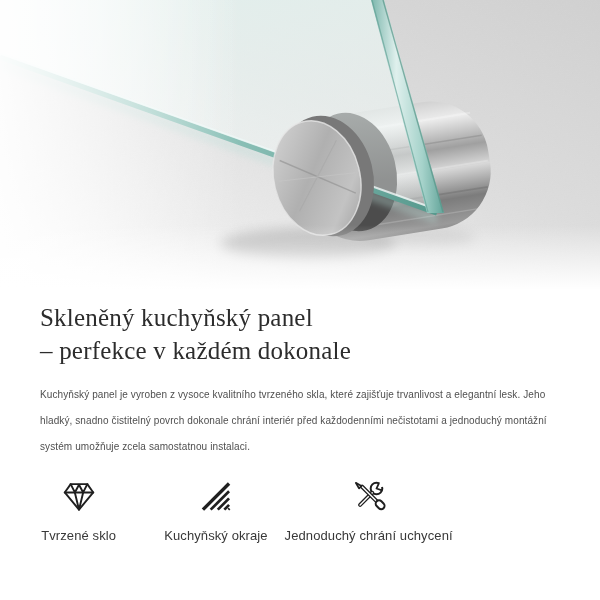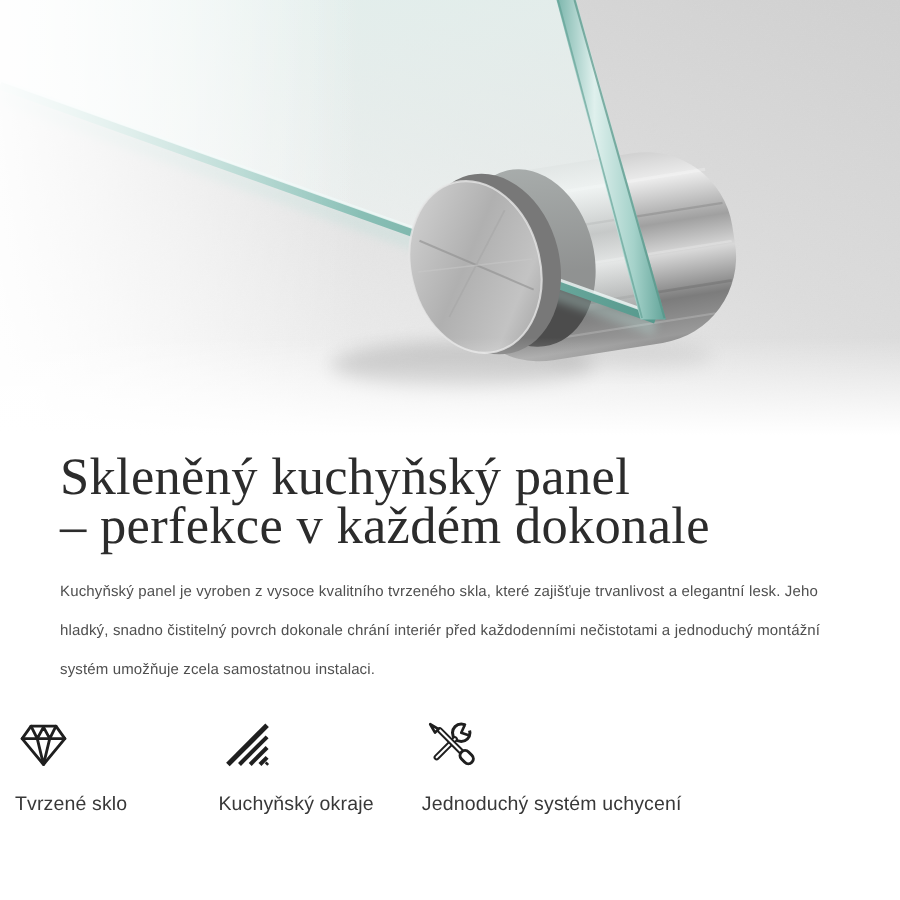--- a/index.html
+++ b/index.html
@@ -5,42 +5,42 @@
   html,body{margin:0;padding:0;background:#ffffff;}
   body{width:600px;height:600px;overflow:hidden;font-family:"Liberation Sans",sans-serif;}
   .page{position:relative;width:600px;height:600px;background:#fff;}
 
   .hero{display:block;width:600px;height:290px;}
 
   .content{padding:11px 40px 0 40px;}
   .heading{
     font-family:"Liberation Serif","DejaVu Serif",serif;
     font-weight:400;
-    font-size:35px;
+    font-size:25px;
     line-height:33px;
     color:#2c2c2c;
     letter-spacing:0.2px;
   }
   .para{
     margin-top:15px;
     max-width:527px;
     font-size:10px;
     line-height:26px;
     color:#4f4f4f;
     letter-spacing:0.1px;
   }
 
   .features{
     position:absolute;
     left:10px;right:10px;top:477px;
     display:grid;
     grid-template-columns:repeat(4,1fr);
   }
   .feature{
-    display:flex;flex-direction:column;align-items:flex-start;
+    display:flex;flex-direction:column;align-items:center;
   }
   .feature .ficon{width:38px;height:38px;}
   .feature .flabel{
     margin-top:13px;
     font-size:13px;
     color:#383838;
     white-space:nowrap;
     letter-spacing:0.1px;
   }
 </style>
@@ -202,18 +202,18 @@
 
         <path d="M10.2 8.2 L23.2 21.2" stroke="#1f1f1f" stroke-width="3.4" stroke-linecap="round"></path>
         <path d="M10.2 8.2 L23.2 21.2" stroke="#ffffff" stroke-width="1.2" stroke-linecap="round"></path>
 
         <path d="M9.6 7.6 L4.9 4.9 L7.6 9.6 Z" fill="#ffffff" stroke="#1f1f1f" stroke-width="1.5" stroke-linejoin="round"></path>
 
         <g transform="rotate(45 25.3 23.3)">
           <rect x="21.3" y="20.5" width="8.2" height="5.6" rx="2.8" fill="#ffffff" stroke="#1f1f1f" stroke-width="1.7"></rect>
         </g>
       </svg>
-      <span class="flabel">Jednoduchý systém uchycení</span>
+      <span class="flabel">Jednoduchý chrání uchycení</span>
     </div>
 
 
   </div>
 </div>
 
 </body></html>

